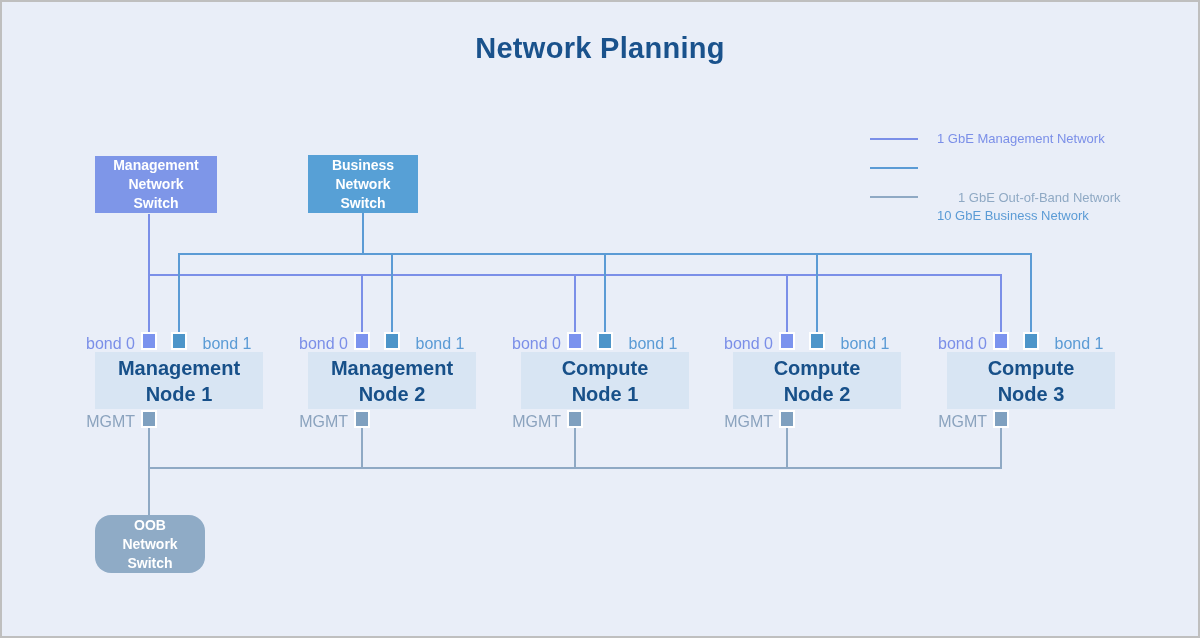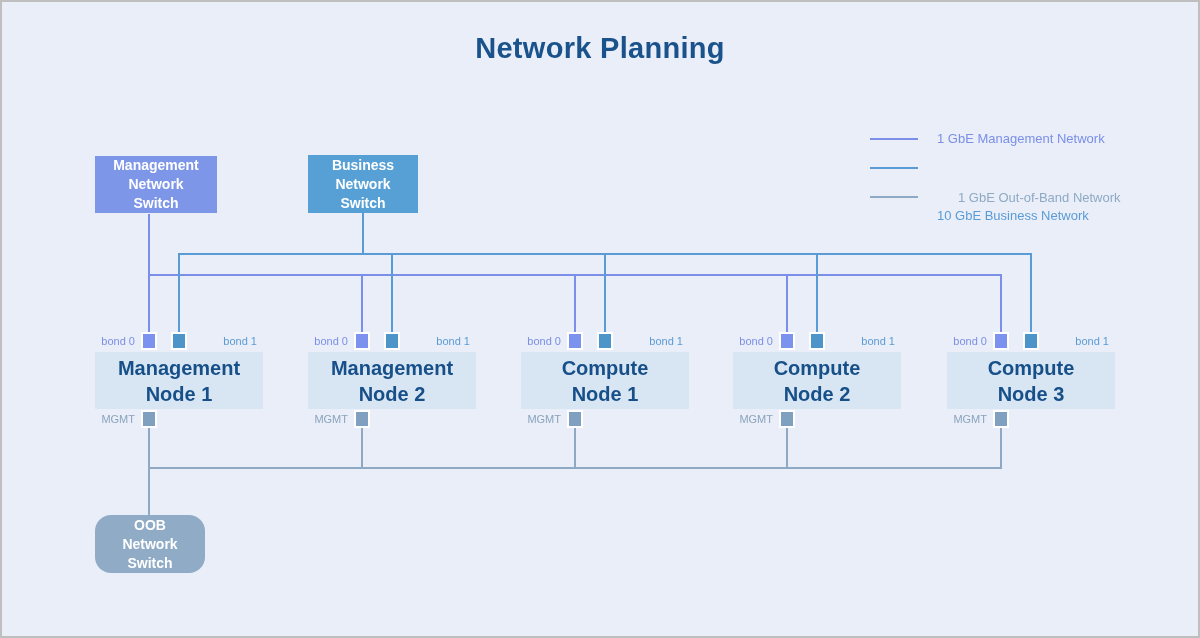--- a/index.html
+++ b/index.html
@@ -42,23 +42,23 @@
     background:var(--node-fill,#D8E5F3); color:var(--node-text,#175089);
     font-weight:bold; font-size:20px; line-height:26px;
     display:flex; align-items:center; justify-content:center; text-align:center;
     white-space:pre-line;
   }
   
   .port{position:absolute; width:12px; height:14px; border:2px solid #ffffff; z-index:3;}
   .p-b0{background:var(--bond0-port,#7B93EE);}
   .p-b1{background:var(--bond1-port,#4D95C9);}
   .p-m{background:var(--mgmt-port,#7FA0BF);}
-  .plabel{position:absolute; font-size:11px; z-index:3; width:60px;}
+  .plabel{position:absolute; font-size:16px; z-index:3; width:60px;}
   .plabel.right{text-align:right;}
-  .plabel.left{text-align:right;}
+  .plabel.left{text-align:center;}
   .t-mlabel{color:var(--mgmt-label-text,#8BA3BE);}
 </style>
 </head>
 <body>
 
 <div class="canvas">
 
   <div class="title">Network Planning</div>
 
   <div>

